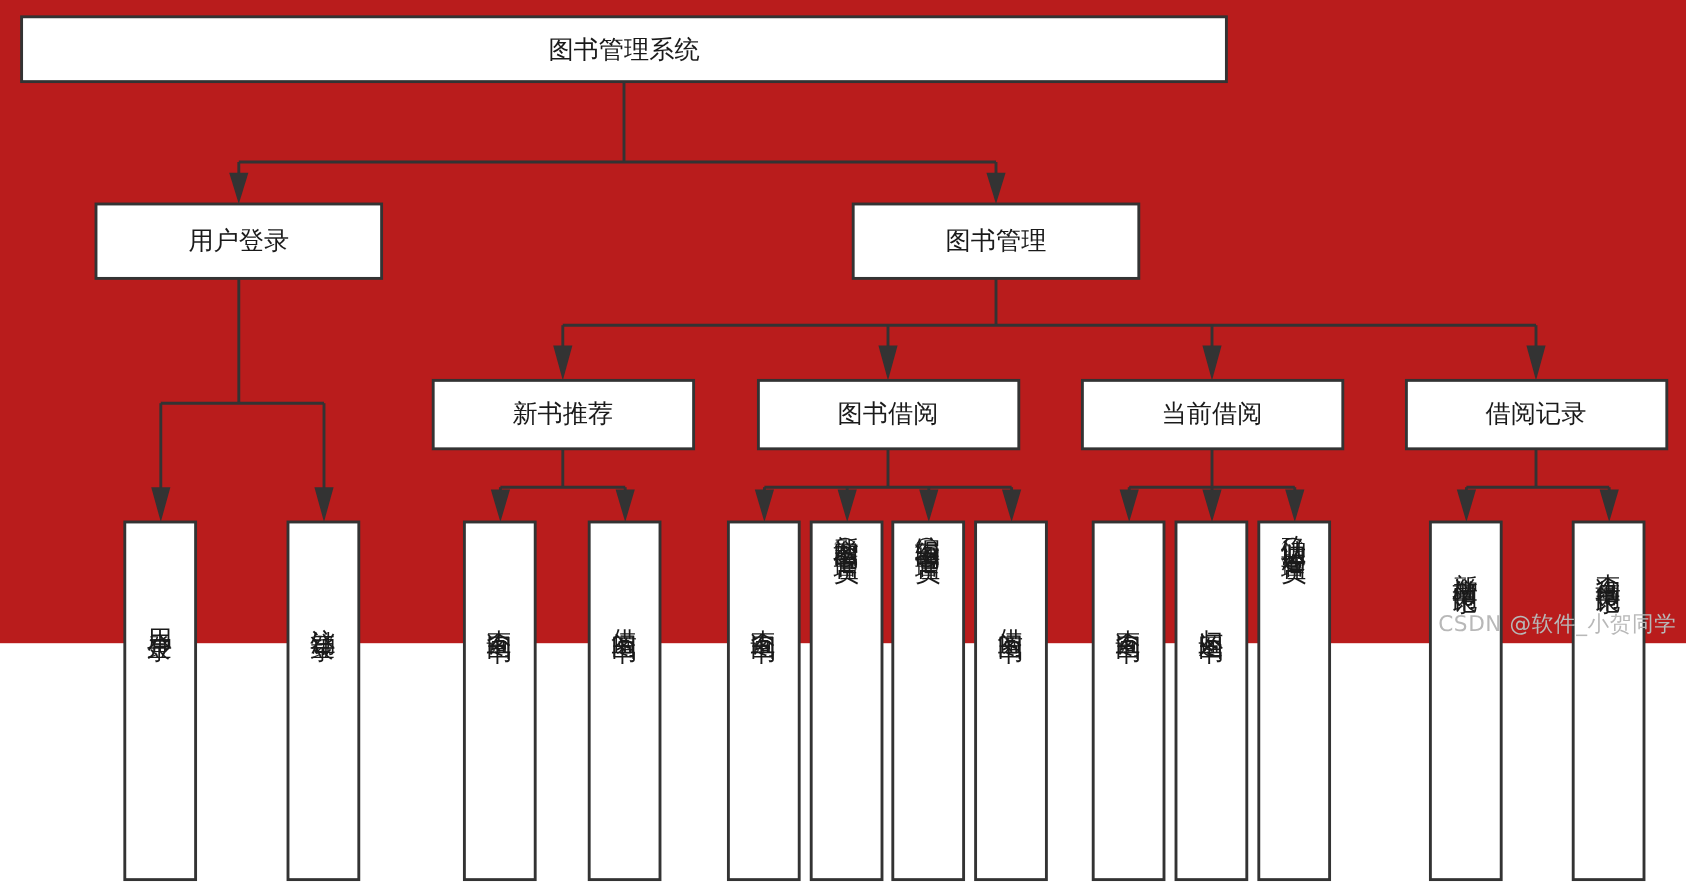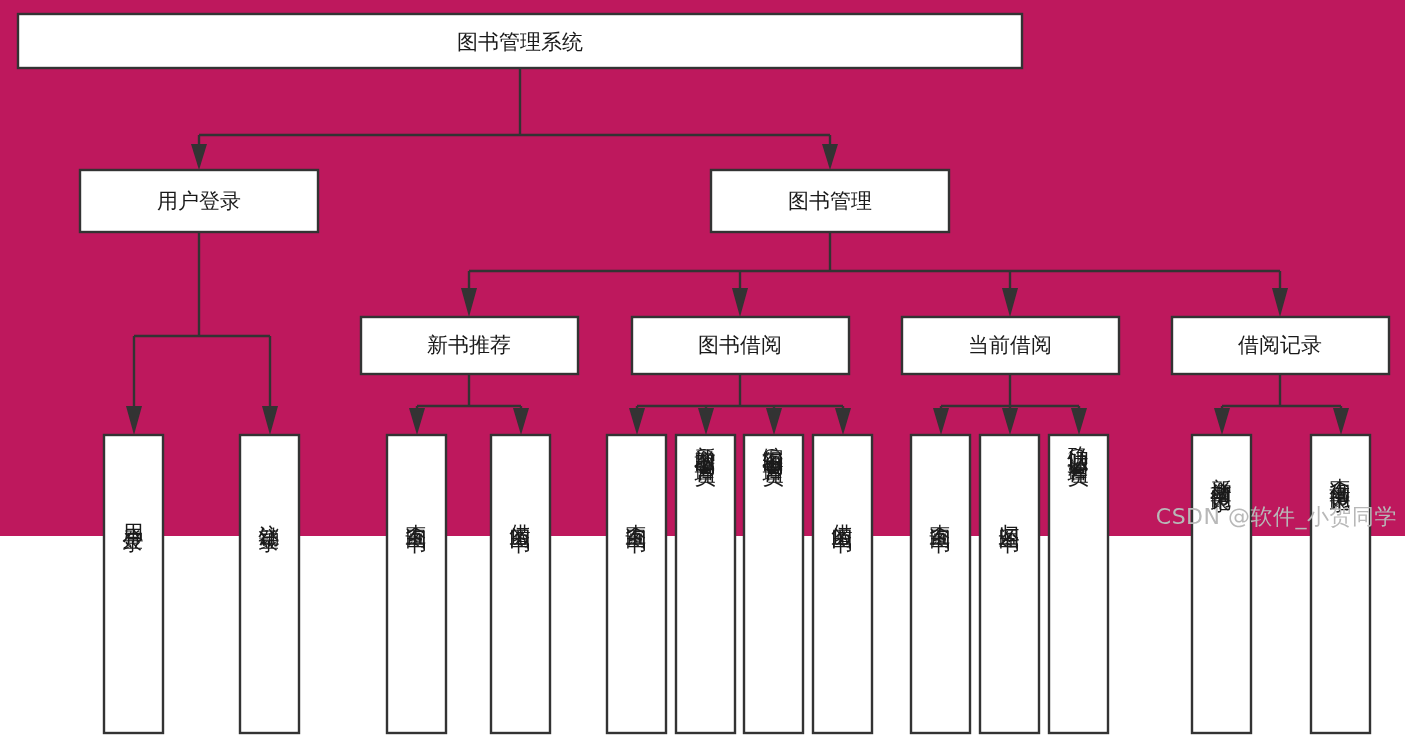--- a/index.html
+++ b/index.html
@@ -11,21 +11,21 @@
   body {
     width: 1405px;
     height: 747px;
     font-family: "DejaVu Sans", "Liberation Sans", sans-serif;
     overflow: hidden;
   }
   #diagram-root {
     position: relative;
     width: 1405px;
     height: 536px;
-    background: #be185d;
+    background: #b91c1c;
   }
   svg#tree-svg {
     position: absolute;
     top: 0;
     left: 0;
     width: 1405px;
     height: 747px;
     display: block;
   }
   .node-rect {
@@ -58,21 +58,21 @@
     text-orientation: upright;
     letter-spacing: 3px;
     text-anchor: middle;
     white-space: pre;
   }
   .watermark-text {
     position: absolute;
     right: 8px;
     bottom: 4px;
     font-family: "DejaVu Sans", "Liberation Sans", sans-serif;
-    font-size: 22px;
+    font-size: 18px;
     color: #b8b8b8;
     letter-spacing: 0.5px;
     user-select: none;
     pointer-events: none;
     white-space: nowrap;
   }
 </style>
 </head>
 <body>
 

